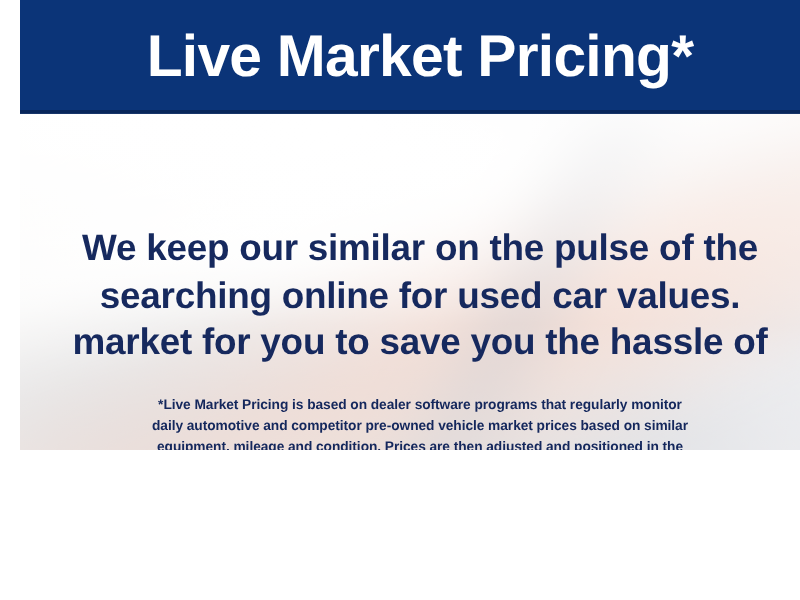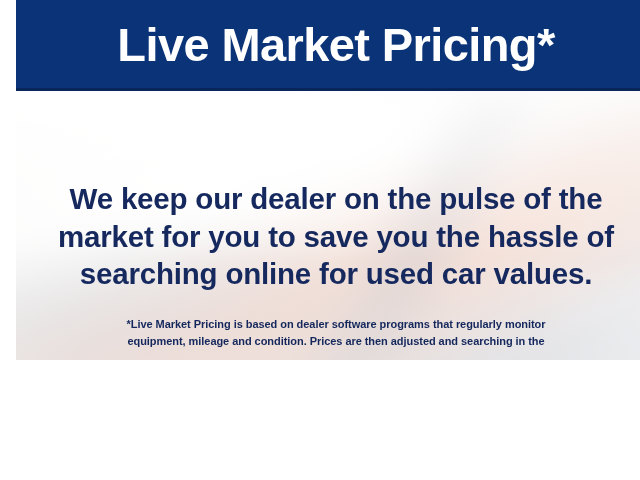--- a/index.html
+++ b/index.html
@@ -181,24 +181,25 @@
     <div class="photo-wash"></div>
   </div>
 
   <div class="header-band">
     <h1 class="header-title">Live Market Pricing*</h1>
   </div>
 
   <div class="content">
 
     <div class="headline">
-      <span class="hl-line">We keep our dealer on the pulse of the</span>
+      <span class="hl-line">We keep our similar on the pulse of the</span>
+      <span class="hl-line">searching online for used car values.</span>
       <span class="hl-line">market for you to save you the hassle of</span>
-      <span class="hl-line">searching online for used car values.</span>
     </div>
 
     <div class="disclaimer">
       <span class="dc-line">*Live Market Pricing is based on dealer software programs that regularly monitor</span>
-      <span class="dc-line">equipment, mileage and condition. Prices are then adjusted and searching in the</span>
+      <span class="dc-line">daily automotive and competitor pre-owned vehicle market prices based on similar</span>
+      <span class="dc-line">equipment, mileage and condition. Prices are then adjusted and positioned in the</span>
     </div>
 
   </div>
 </div>
 
 </body></html>

